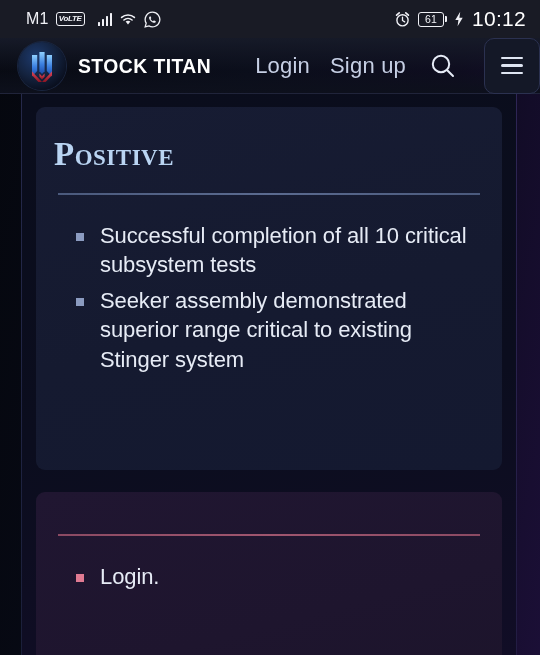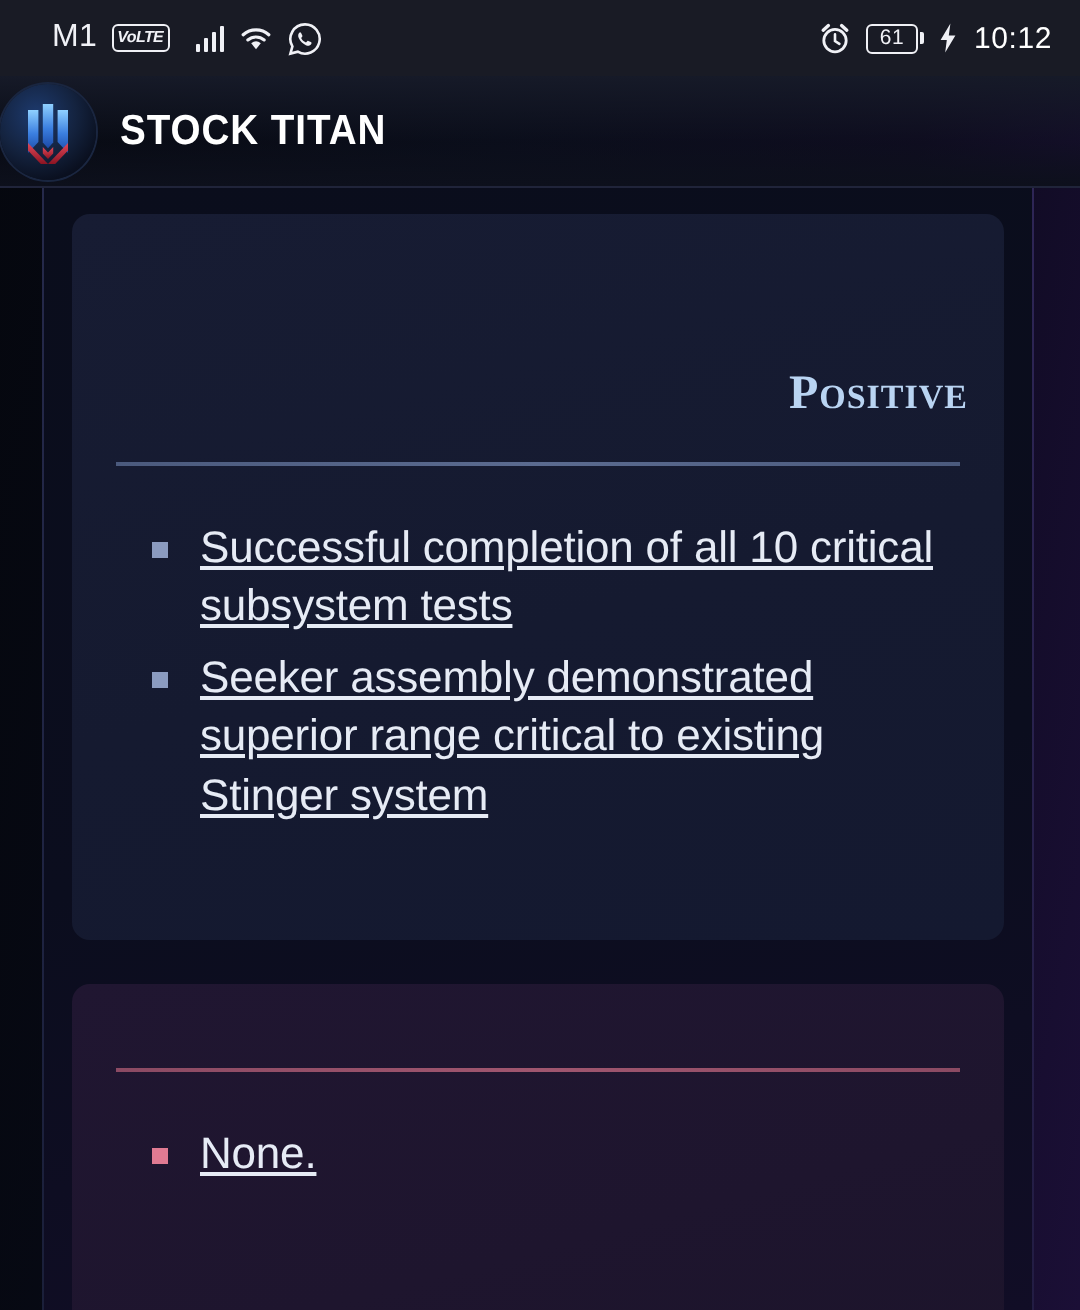--- a/index.html
+++ b/index.html
@@ -39,38 +39,39 @@
     letter-spacing:-.3px;
     font-style:italic;
   }
   .bars { display:flex; align-items:flex-end; gap:1.5px; height:14px; margin-left:6px;}
   .bars i { width:2.6px; background:#f0f1f6; border-radius:.5px; display:block; }
   .bars i:nth-child(1){height:4px}
   .bars i:nth-child(2){height:7px}
   .bars i:nth-child(3){height:10px}
   .bars i:nth-child(4){height:13px}
   .icon-svg { display:block; }
-  .time { font-size:15px; color:#fff; letter-spacing:.3px; margin-left:1px;}
+  .time { font-size:21px; color:#fff; letter-spacing:.3px; margin-left:1px;}
   .battery {
     display:flex; align-items:center;
   }
   .batt-body {
     border:1.5px solid #f0f1f6; border-radius:3px;
     height:15px; min-width:26px;
     display:flex; align-items:center; justify-content:center;
     font-size:10.5px; color:#f0f1f6; padding:0 2px; font-weight:500;
   }
   .batt-cap { width:2px; height:6px; background:#f0f1f6; border-radius:0 1px 1px 0; margin-left:1px;}
 
   
   .header {
     position:relative;
     height:56px;
     background:linear-gradient(180deg,#161a28 0%, #12162340 60%, #0d101c 100%);
     display:flex; align-items:center;
+    padding-left:18px;
     border-bottom:1px solid #20243a;
   }
   .logo-wrap { display:flex; align-items:center; gap:12px; }
   .logo-circle {
     width:48px; height:48px; border-radius:50%;
     background:radial-gradient(circle at 38% 32%, #1d3a6e 0%, #14233f 45%, #0a1020 75%, #060a14 100%);
     position:relative; overflow:hidden;
     box-shadow:0 0 0 1px #1a2640;
     flex:none;
   }
@@ -125,28 +126,27 @@
   .card.positive {
     background:linear-gradient(165deg,#171c33 0%, #151a30 55%, #141930 100%);
     min-height:363px;
   }
   .card.negative {
     background:linear-gradient(165deg,#201631 0%, #1e152e 60%, #1c142b 100%);
     margin-top:22px;
     min-height:200px;
   }
   .card-title {
-    text-align:right;
+    text-align:left;
     font-family:"Liberation Serif", serif;
     font-weight:bold;
     font-variant:small-caps;
-    font-size:24px;
+    font-size:33px;
     letter-spacing:.5px;
     padding:7px 0 0 0;
-    margin-top:48px;
   }
   .card.positive .card-title { color:#b9d4f2; }
   .card.negative .card-title { color:#f4828f; }
   .title-rule {
     height:1.5px; margin:20px 4px 0 4px; border:0;
   }
   .card.positive .title-rule {
     background:linear-gradient(90deg,#4b5a7d 0%, #5b6b90 50%, #4b5a7d 100%);
   }
   .card.negative .title-rule {
@@ -156,21 +156,20 @@
   ul.bullets { list-style:none; margin:26px 0 0 0; padding:0 8px 0 22px; }
   ul.bullets li {
     position:relative;
     color:#e6ebf5;
     font-size:22px;
     line-height:29.5px;
     padding-left:24px;
     margin-bottom:6px;
     font-family:"Liberation Sans",sans-serif;
     letter-spacing:-.1px;
-    text-decoration:underline;
   }
   ul.bullets li::before {
     content:"";
     position:absolute;
     left:0; top:12px;
     width:8px; height:8px;
   }
   .card.positive ul.bullets li::before { background:#8b9bc0; }
   .card.negative ul.bullets li::before { background:#e07a92; }
 </style>
@@ -242,38 +241,53 @@
           <path d="M14 13 h5.2 v16 l-5.2 5.5 z" fill="url(#lgB)"></path>
           <path d="M21.4 10 h5.2 v19.3 l-2.6 2.8 -2.6-2.8 z" fill="url(#lgB)"></path>
           <path d="M28.8 13 h5.2 v21.5 l-5.2-5.5 z" fill="url(#lgB)"></path>
           <path d="M14 29.5 l10 10.5 -3.6 0 -6.4-6.8 z" fill="url(#lgR)"></path>
           <path d="M34 29.5 l-10 10.5 3.6 0 6.4-6.8 z" fill="url(#lgR)"></path>
           <path d="M21.4 31.5 l2.6 2.8 2.6-2.8 v3.2 l-2.6 2.8 -2.6-2.8 z" fill="url(#lgR)"></path>
         </svg>
       </span>
       <span class="brand">STOCK TITAN</span>
     </div>
+    <div class="nav">
+      <a class="navlink">Login</a>
+      <a class="navlink">Sign up</a>
+      <span class="search-btn">
+        <svg width="30" height="30" viewBox="0 0 30 30">
+          <circle cx="13" cy="13" r="8.2" fill="none" stroke="#e7ecf7" stroke-width="2"></circle>
+          <path d="M19.2 19.2 L25 25" stroke="#e7ecf7" stroke-width="2" stroke-linecap="round"></path>
+        </svg>
+      </span>
+      <span class="menu-btn">
+        <span></span>
+        <span></span>
+        <span></span>
+      </span>
+    </div>
   </div>
 
   <div class="content">
     <div class="page-rail-left"></div>
     <div class="page-rail-right"></div>
     <div class="inner">
 
       <div class="card positive">
         <div class="card-title">Positive</div>
         <hr class="title-rule">
         <ul class="bullets">
           <li>Successful completion of all 10 critical subsystem tests</li>
           <li>Seeker assembly demonstrated superior range critical to existing Stinger system</li>
         </ul>
       </div>
 
       <div class="card negative">
         <hr class="title-rule">
         <ul class="bullets">
-          <li>None.</li>
+          <li>Login.</li>
         </ul>
       </div>
 
     </div>
   </div>
 </div>
 
 </body></html>

